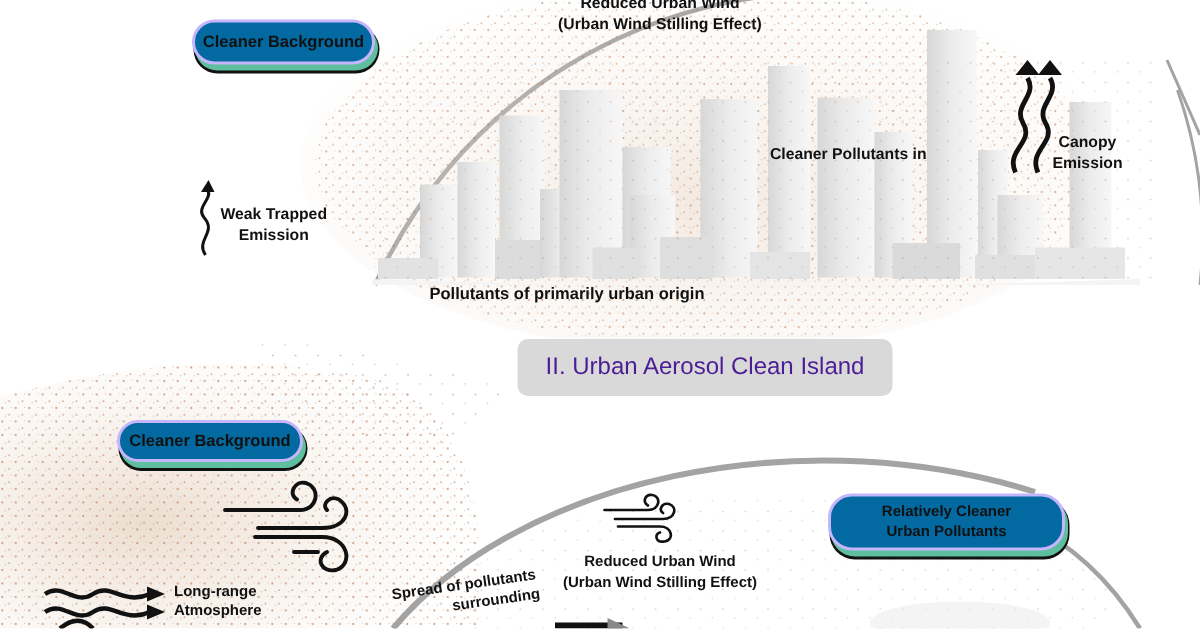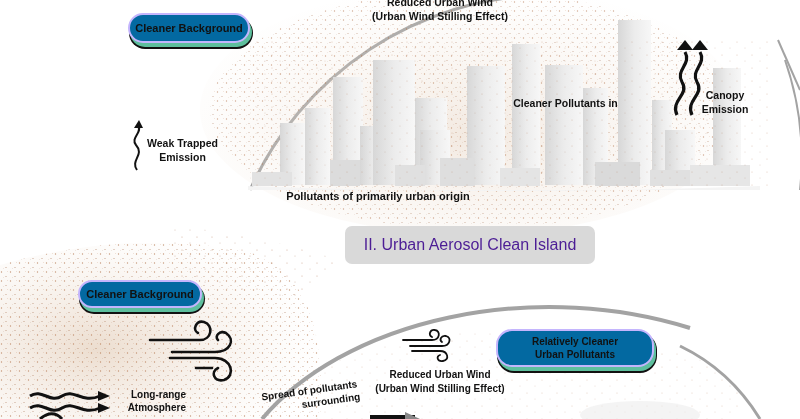--- a/index.html
+++ b/index.html
@@ -178,33 +178,33 @@
 </div>
 
 <div class="banner">
   <span>II. Urban Aerosol Clean Island</span>
 </div>
 
 <div class="pill" style="left:78px; top:280px; width:120px; height:24px;">
   <span>Cleaner Background</span>
 </div>
 
-<div class="pill" style="left:496px; top:329px; width:154px; height:34px; font-size:10px; line-height:13px;">
+<div class="pill" style="left:552px; top:329px; width:154px; height:34px; font-size:10px; line-height:13px;">
   <span>
     <span class="lbl">Relatively Cleaner</span>
     <span class="lbl">Urban Pollutants</span>
   </span>
 </div>
 
 <div class="txt" style="left:355px; top:368px; width:170px; font-size:10px;">
   <span class="lbl">Reduced Urban Wind</span>
   <span class="lbl">(Urban Wind Stilling Effect)</span>
 </div>
 
-<div class="txt" style="left:116px; top:388px; width:70px; text-align:right; font-size:10px; line-height:13px;">
+<div class="txt" style="left:116px; top:388px; width:70px; text-align:left; font-size:10px; line-height:13px;">
   <span class="lbl">Long-range</span>
   <span class="lbl">Atmosphere</span>
 </div>
 
 <div class="txt" style="left:244px; top:393px; width:130px; font-size:10px; line-height:13px; transform:rotate(-8deg); transform-origin:left top;">
   <span class="lbl">Spread of pollutants</span>
   <span class="lbl" style="padding-left:40px;">surrounding</span>
 </div>
 
 </body></html>

